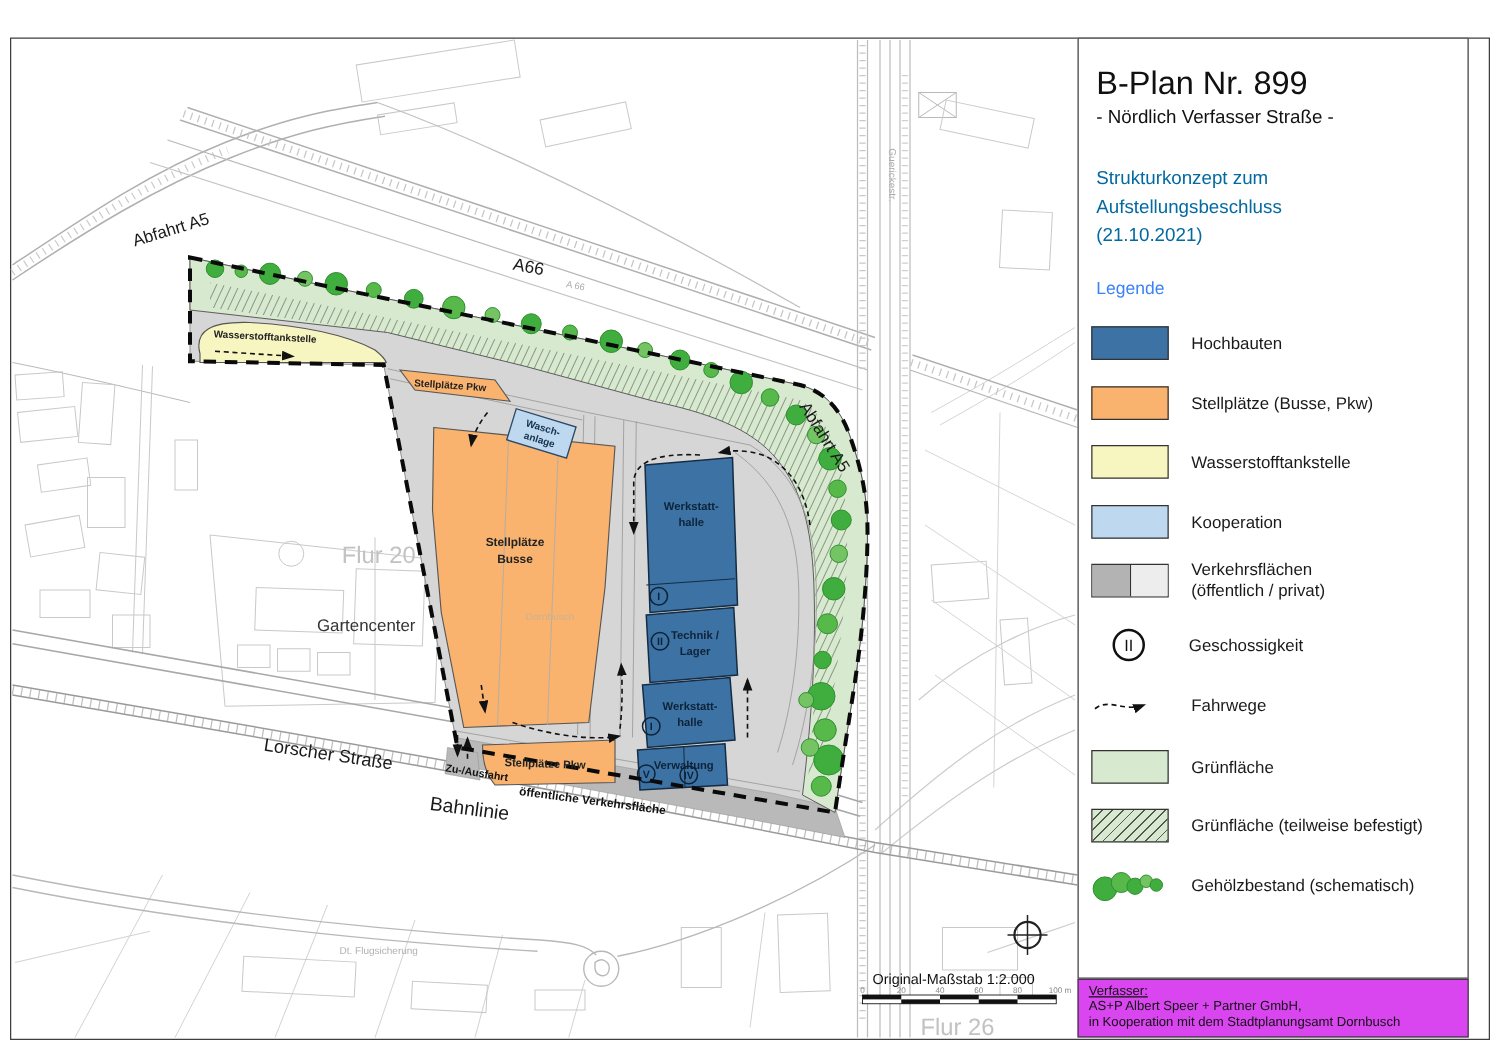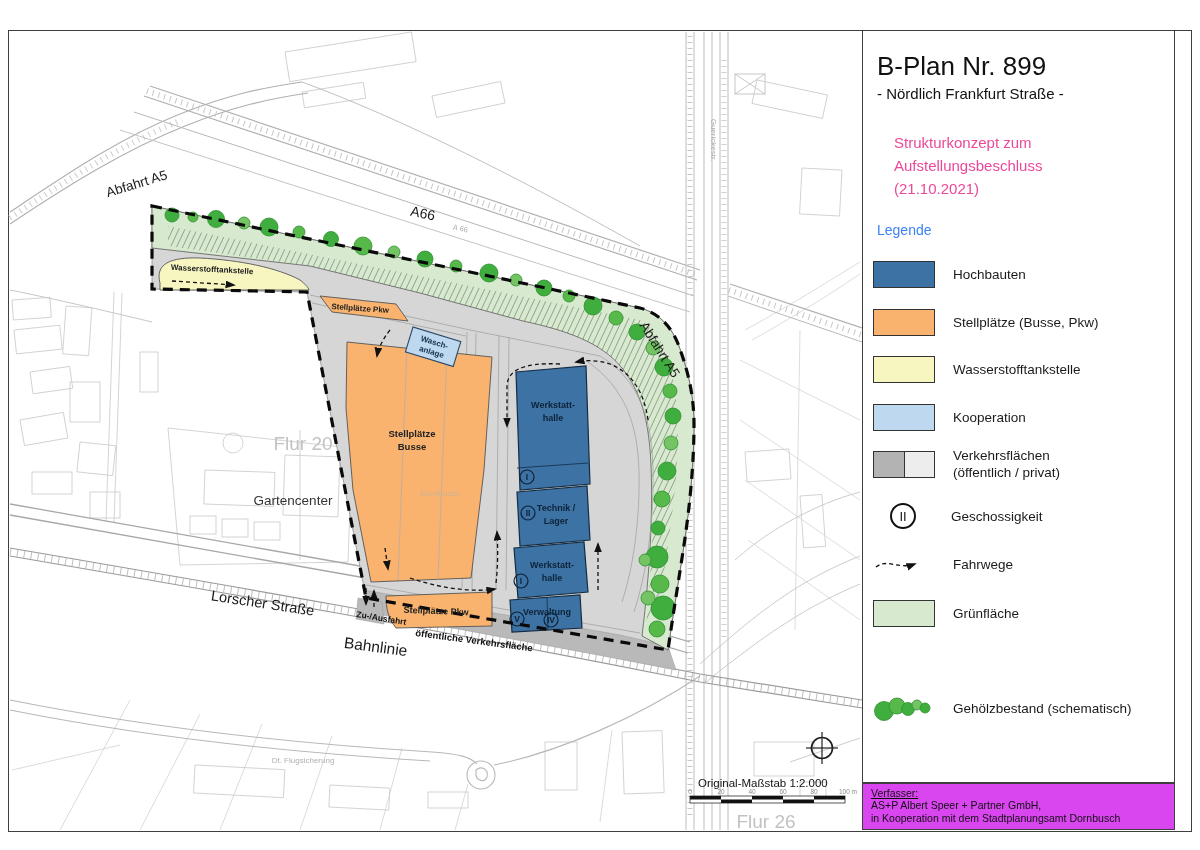--- a/index.html
+++ b/index.html
@@ -3,21 +3,21 @@
 <meta charset="utf-8">
 <style>
   html,body{margin:0;padding:0;background:#ffffff;font-family:"Liberation Sans",sans-serif;}
   #page{position:relative;width:1200px;height:850px;background:#fff;overflow:hidden;}
   #frame{position:absolute;left:8px;top:30px;width:1184px;height:802px;border:1.5px solid #3f3f3f;box-sizing:border-box;background:#fff;}
   #mapwrap{position:absolute;left:8px;top:30px;width:854px;height:802px;overflow:hidden;}
   #legend-panel{position:absolute;left:862px;top:30px;width:313px;height:753px;border:1.5px solid #3f3f3f;box-sizing:border-box;background:#fff;padding-left:48px;}
   #verfasser-box{position:absolute;left:862px;top:783px;width:313px;height:47px;border:1.5px solid #3f3f3f;box-sizing:border-box;background:#d946ef;padding:3px 8px;}
   .ttl{position:absolute;left:14px;top:20px;font-size:26px;color:#111;}
   .sub{position:absolute;left:14px;top:54px;font-size:15px;color:#111;}
-  .concept{position:absolute;left:31px;top:100px;font-size:15px;color:#ec4899;line-height:23px;}
+  .concept{position:absolute;left:14px;top:100px;font-size:15px;color:#0369a1;line-height:23px;}
   .leghead{position:absolute;left:14px;top:191px;font-size:14px;color:#3b82f6;}
   .lrow{position:absolute;left:10px;width:295px;height:30px;display:flex;align-items:center;}
   .sw{width:62px;height:27px;box-sizing:border-box;border:1.5px solid #333;flex:0 0 62px;}
   .llab{margin-left:18px;font-size:13.5px;color:#1a1a1a;line-height:17px;}
   .sw2{width:62px;height:27px;flex:0 0 62px;display:flex;box-sizing:border-box;border:1.5px solid #333;}
   .sw2 div{flex:1;}
   .circ{width:26px;height:26px;border:2px solid #111;border-radius:50%;box-sizing:border-box;display:flex;align-items:center;justify-content:center;font-size:13px;color:#111;margin-left:17px;flex:0 0 26px;}
   .circ + .llab{margin-left:35px;}
   .swsvg{flex:0 0 62px;}
   .hatchsw{background-color:#d7e9cf;background-image:repeating-linear-gradient(135deg,rgba(0,0,0,0) 0px,rgba(0,0,0,0) 5px,#555 5px,#555 6px);}
@@ -330,21 +330,21 @@
       <circle cx="822" cy="748" r="10.5" stroke-width="1.7"></circle>
       <line x1="806" y1="748" x2="838" y2="748" stroke-width="1.2"></line>
       <line x1="822" y1="732" x2="822" y2="764" stroke-width="1.2"></line>
     </g>
   </svg>
   
   </div>
 
   <div id="legend-panel">
     <div class="ttl">B-Plan Nr. 899</div>
-    <div class="sub">- Nördlich Frankfurt Straße -</div>
+    <div class="sub">- Nördlich Verfasser Straße -</div>
     <div class="concept">
       <div>Strukturkonzept zum</div>
       <div>Aufstellungsbeschluss</div>
       <div>(21.10.2021)</div>
     </div>
     <div class="leghead">Legende</div>
 
     <div class="lrow" style="top:228px">
       <div class="sw" style="background:#3d72a4"></div>
       <div class="llab">Hochbauten</div>
@@ -380,20 +380,24 @@
               <path d="M0,0 L8,3 L0,6 Z" fill="#111"></path>
             </marker>
           </defs>
         <path d="M3,14 C14,5 26,17 42,11" fill="none" stroke="#111" stroke-width="1.3" stroke-dasharray="4 3" marker-end="url(#ah2)"></path>
       </svg>
       <div class="llab">Fahrwege</div>
     </div>
     <div class="lrow" style="top:567px">
       <div class="sw" style="background:#d7e9cf"></div>
       <div class="llab">Grünfläche</div>
+    </div>
+    <div class="lrow" style="top:614px">
+      <div class="sw hatchsw"></div>
+      <div class="llab">Grünfläche (teilweise befestigt)</div>
     </div>
     <div class="lrow" style="top:662px">
       <svg class="swsvg" width="62" height="28">
         <g stroke="#2f8f2f" stroke-width="0.8">
           <circle cx="11" cy="17" r="9.5" fill="#3fae3e"></circle>
             <circle cx="24" cy="12" r="8" fill="#58b94b"></circle>
           <circle cx="35" cy="15" r="6.5" fill="#3fae3e"></circle>
             <circle cx="44" cy="11" r="5" fill="#74c464"></circle>
           <circle cx="52" cy="14" r="5" fill="#3fae3e"></circle>
         </g>

